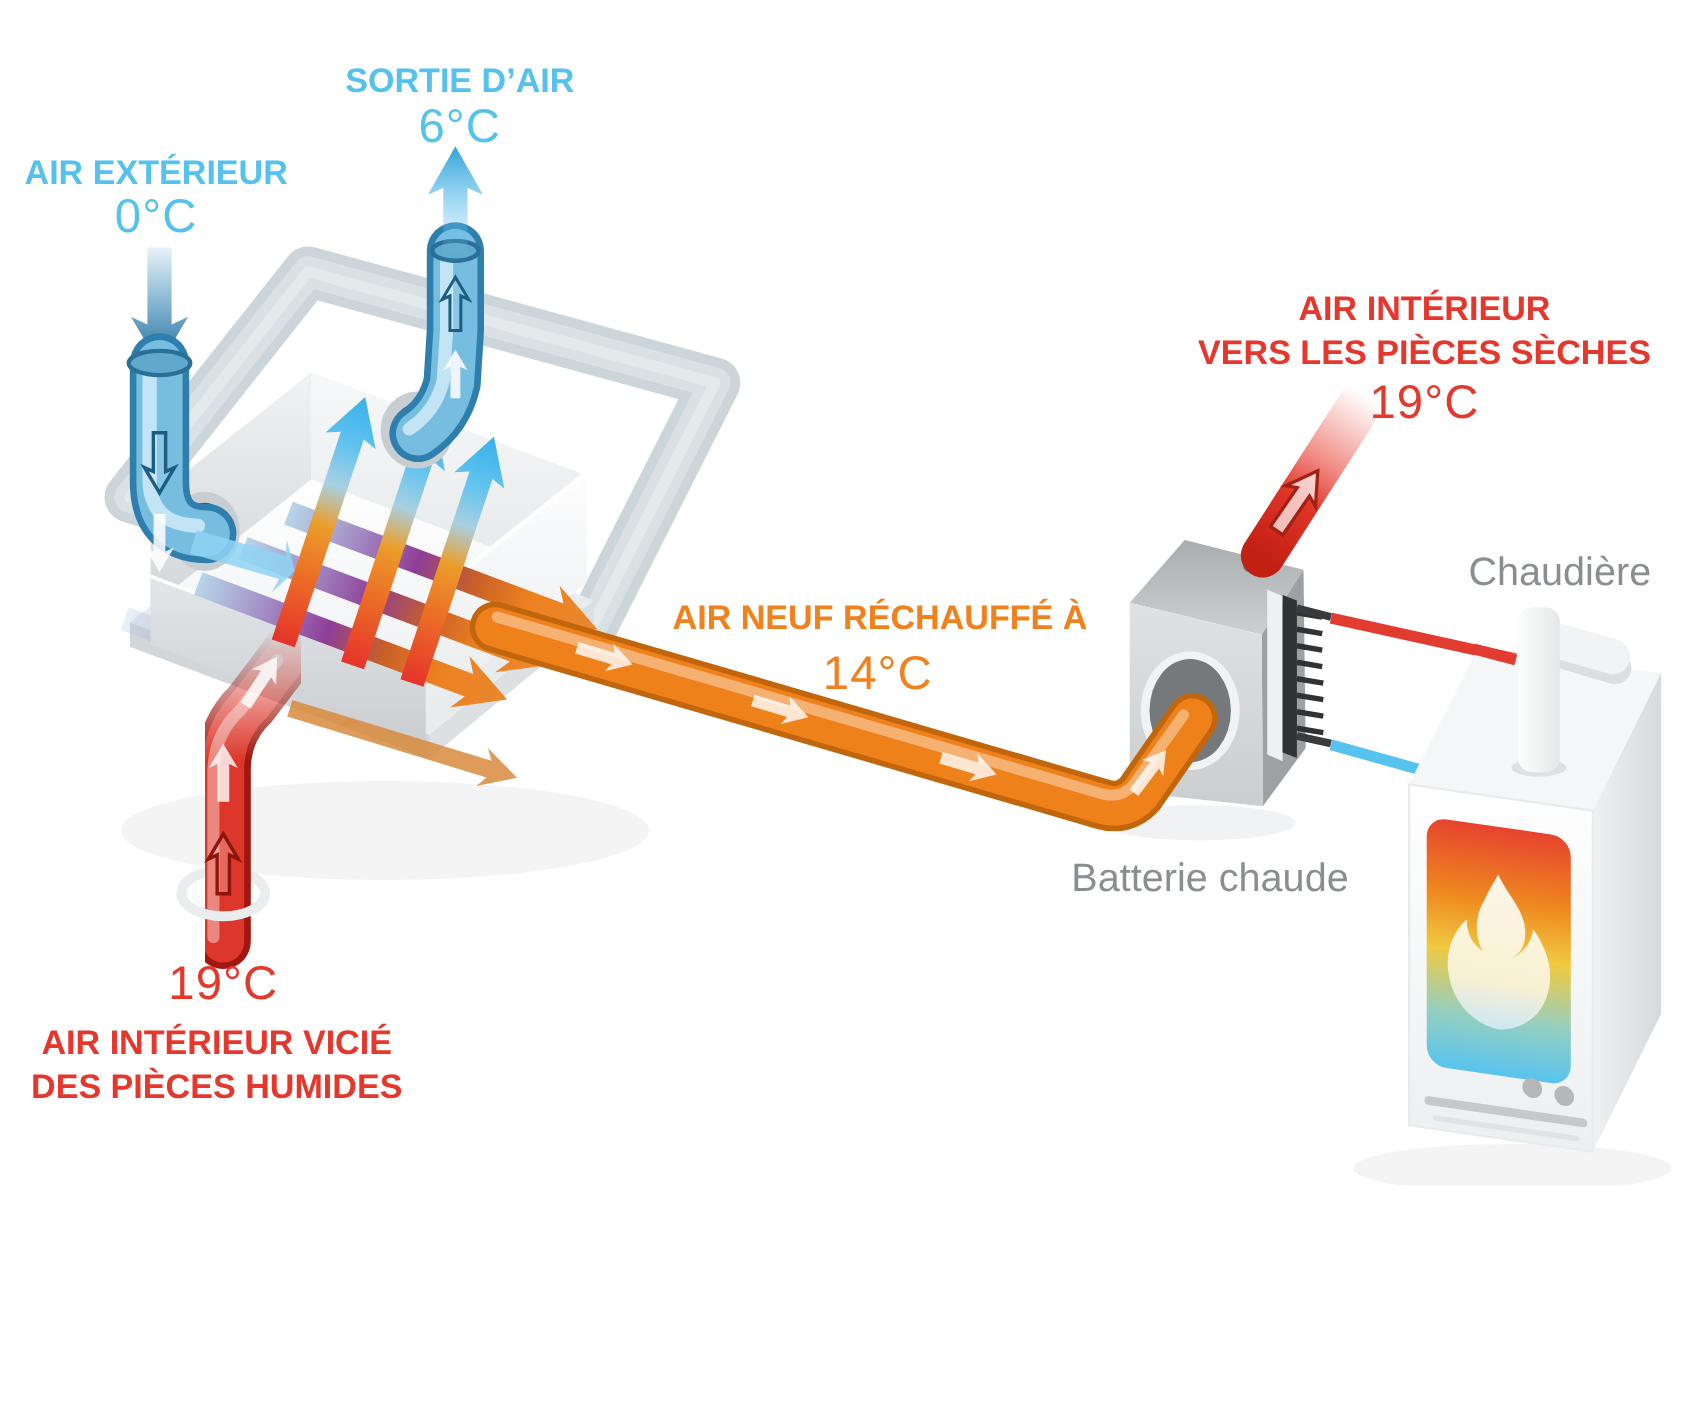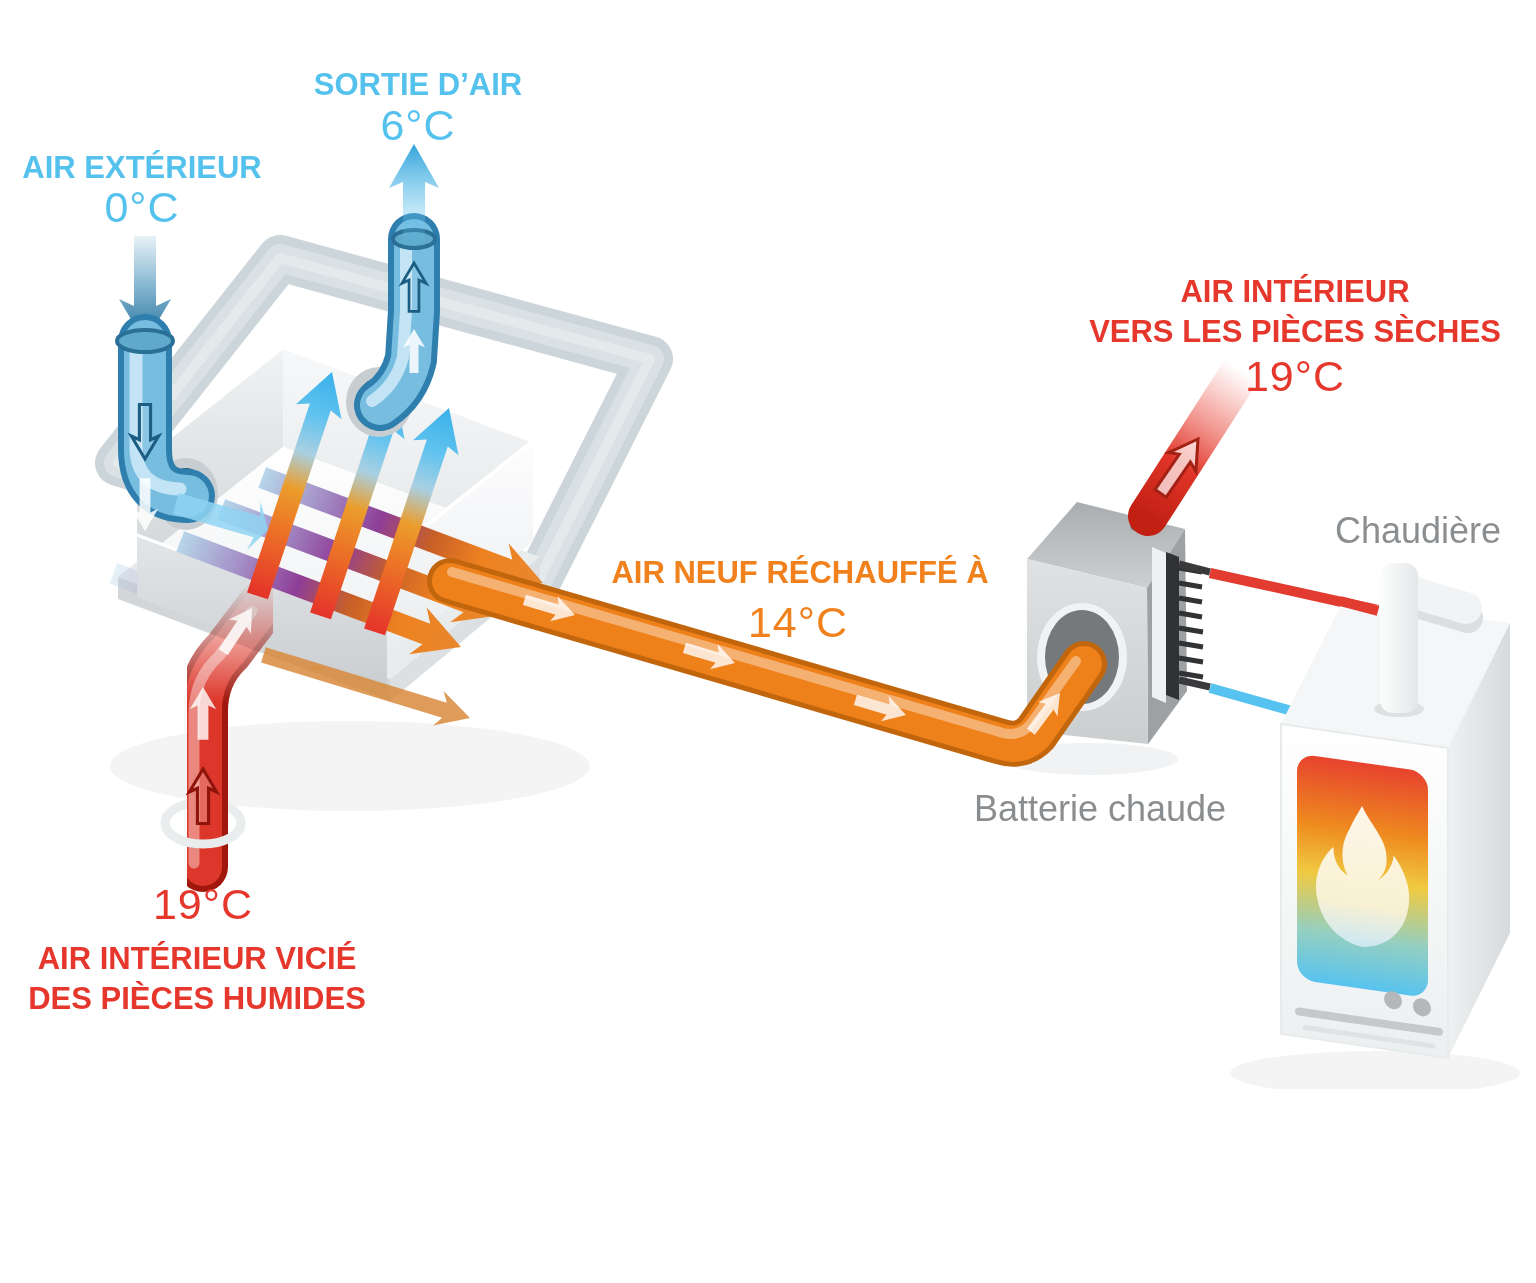--- a/index.html
+++ b/index.html
@@ -1,16 +1,16 @@
 <!DOCTYPE html>
 <html><head>
 <meta charset="utf-8">
 <style>
   html,body{margin:0;padding:0;background:#ffffff;}
-  .stage{width:1536px;height:1078px;position:relative;background:#ffffff;overflow:hidden;margin-top:11px;}
+  .stage{width:1536px;height:1078px;position:relative;background:#ffffff;overflow:hidden;}
   text{font-family:"Liberation Sans", sans-serif;}
   .lbl-title{font-weight:bold;font-size:31px;letter-spacing:0px;}
   .lbl-temp{font-weight:normal;font-size:43px;letter-spacing:1px;}
   .lbl-equip{font-weight:normal;font-size:36px;fill:#8b8e90;}
   .c-blue{fill:#55c2ee;}
   .c-red{fill:#e6372d;}
   .c-orange{fill:#f0811c;}
 </style>
 </head>
 <body>

